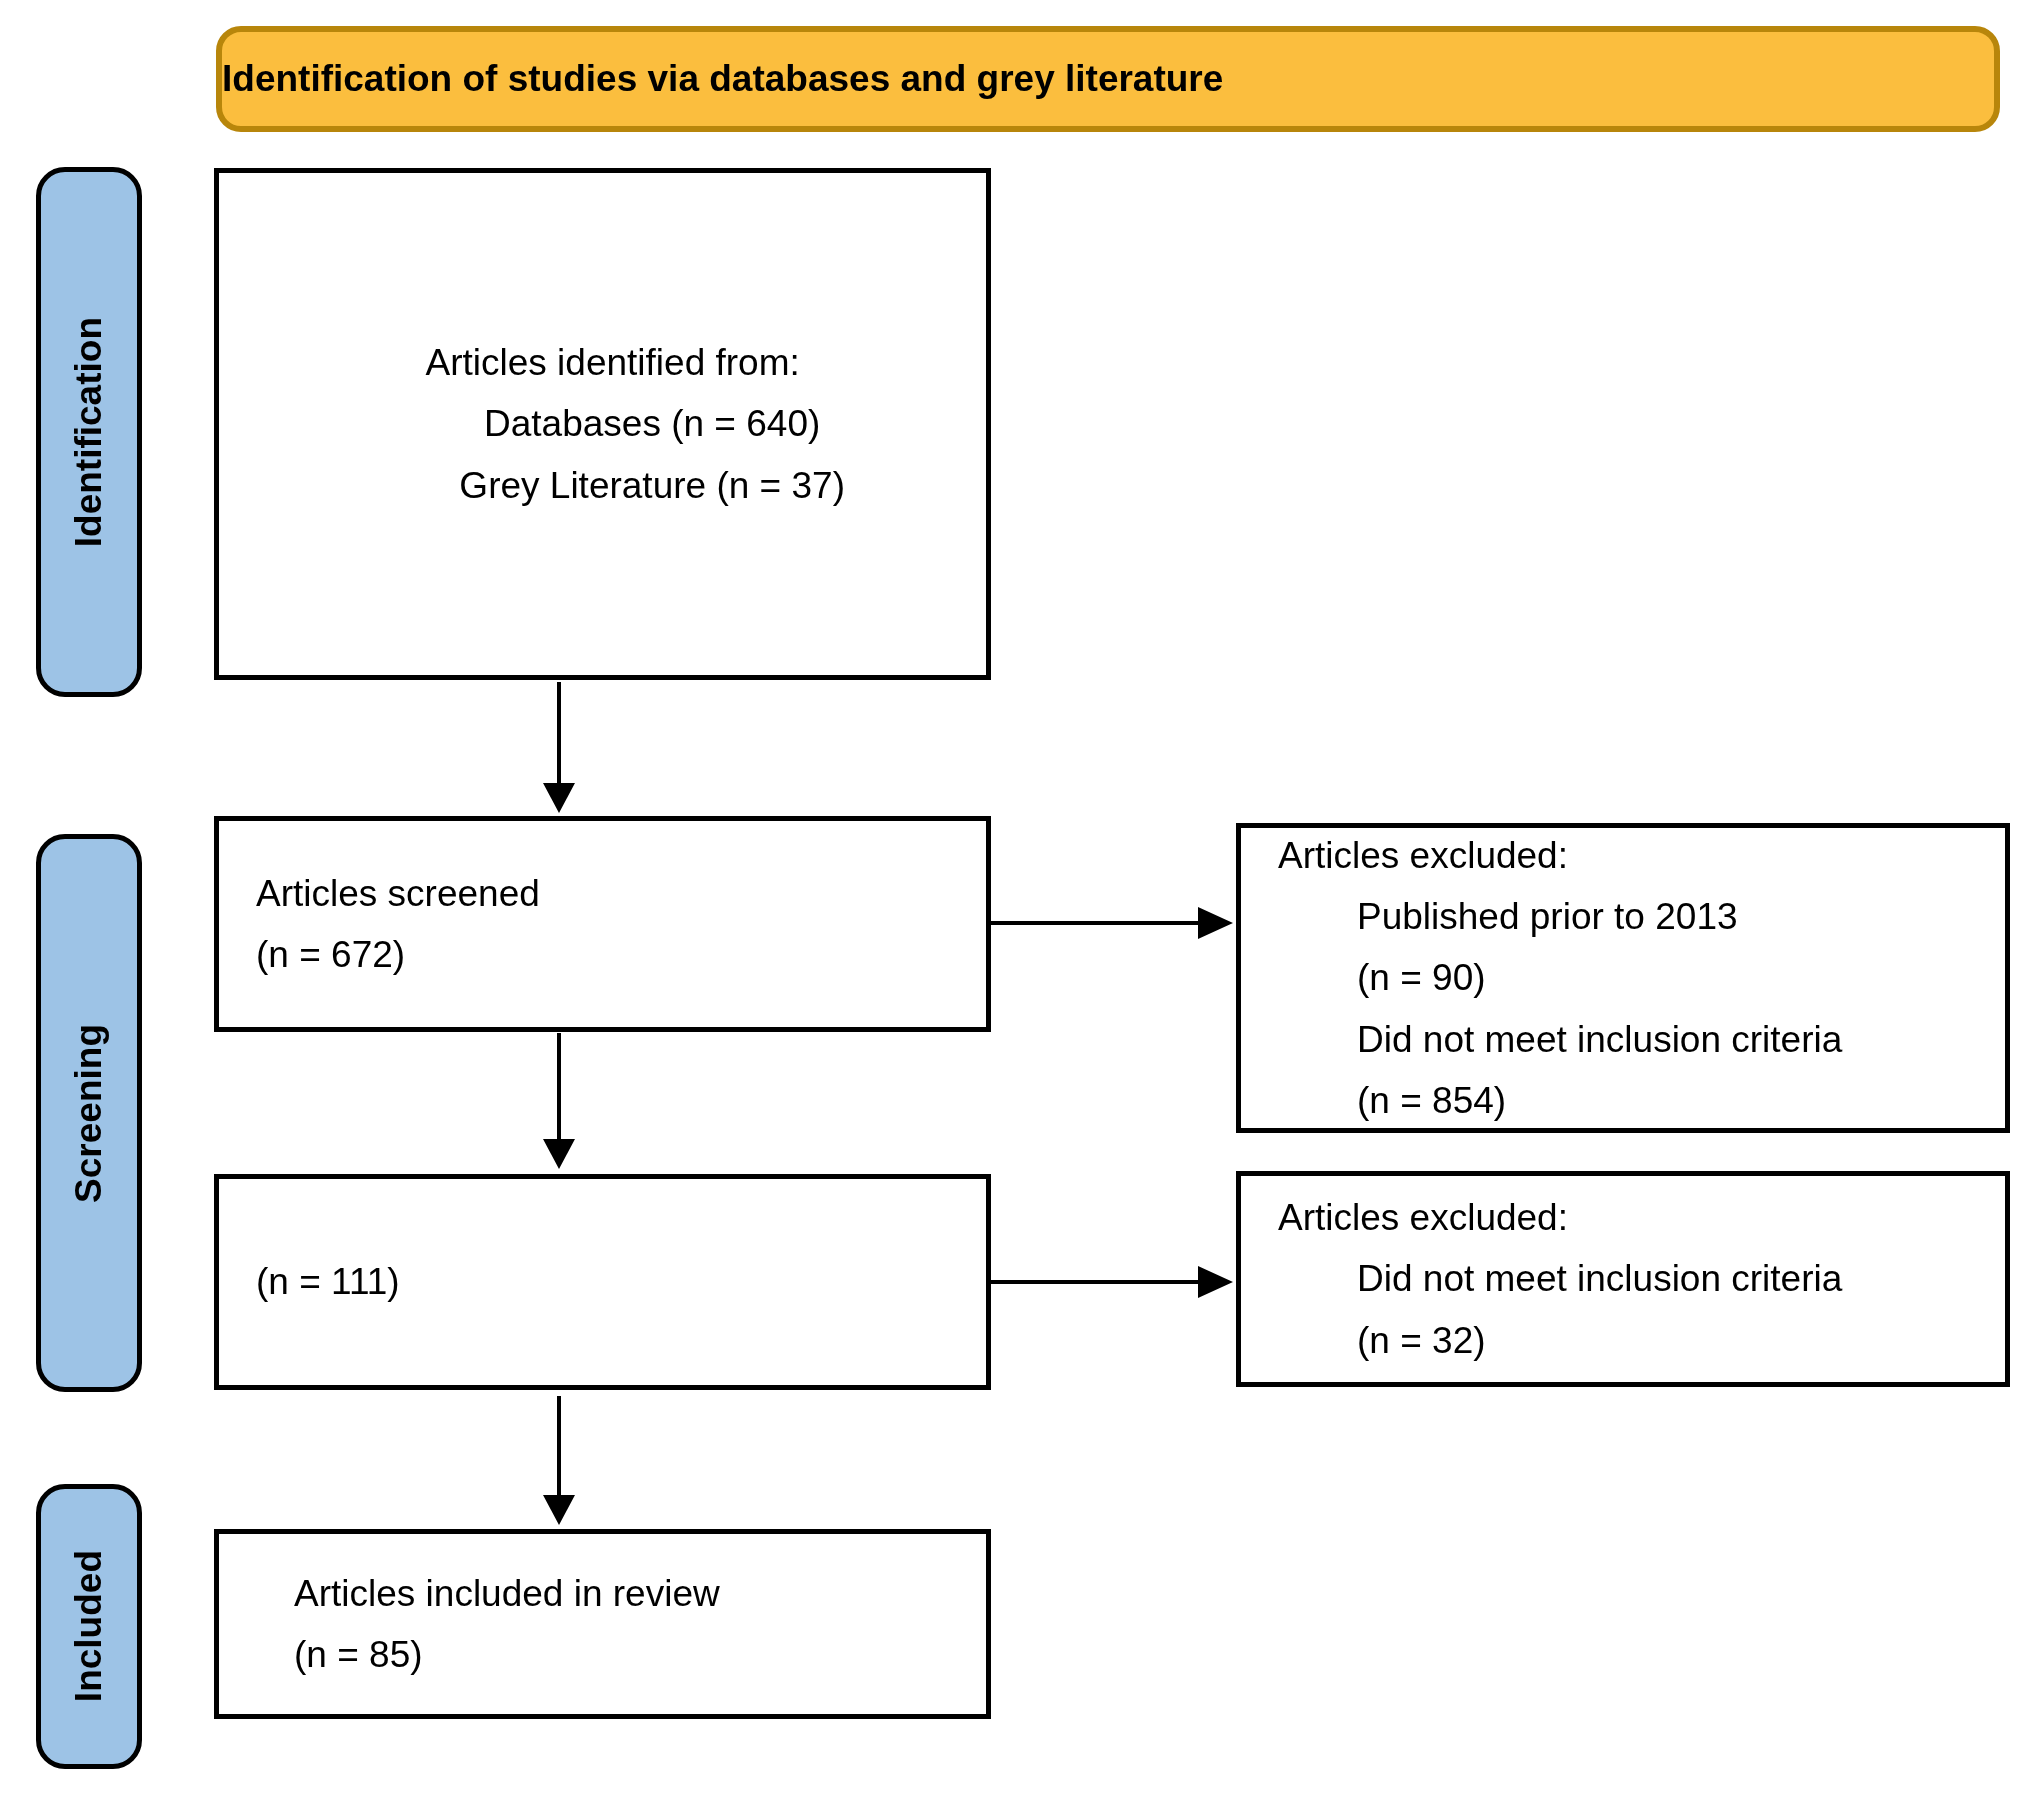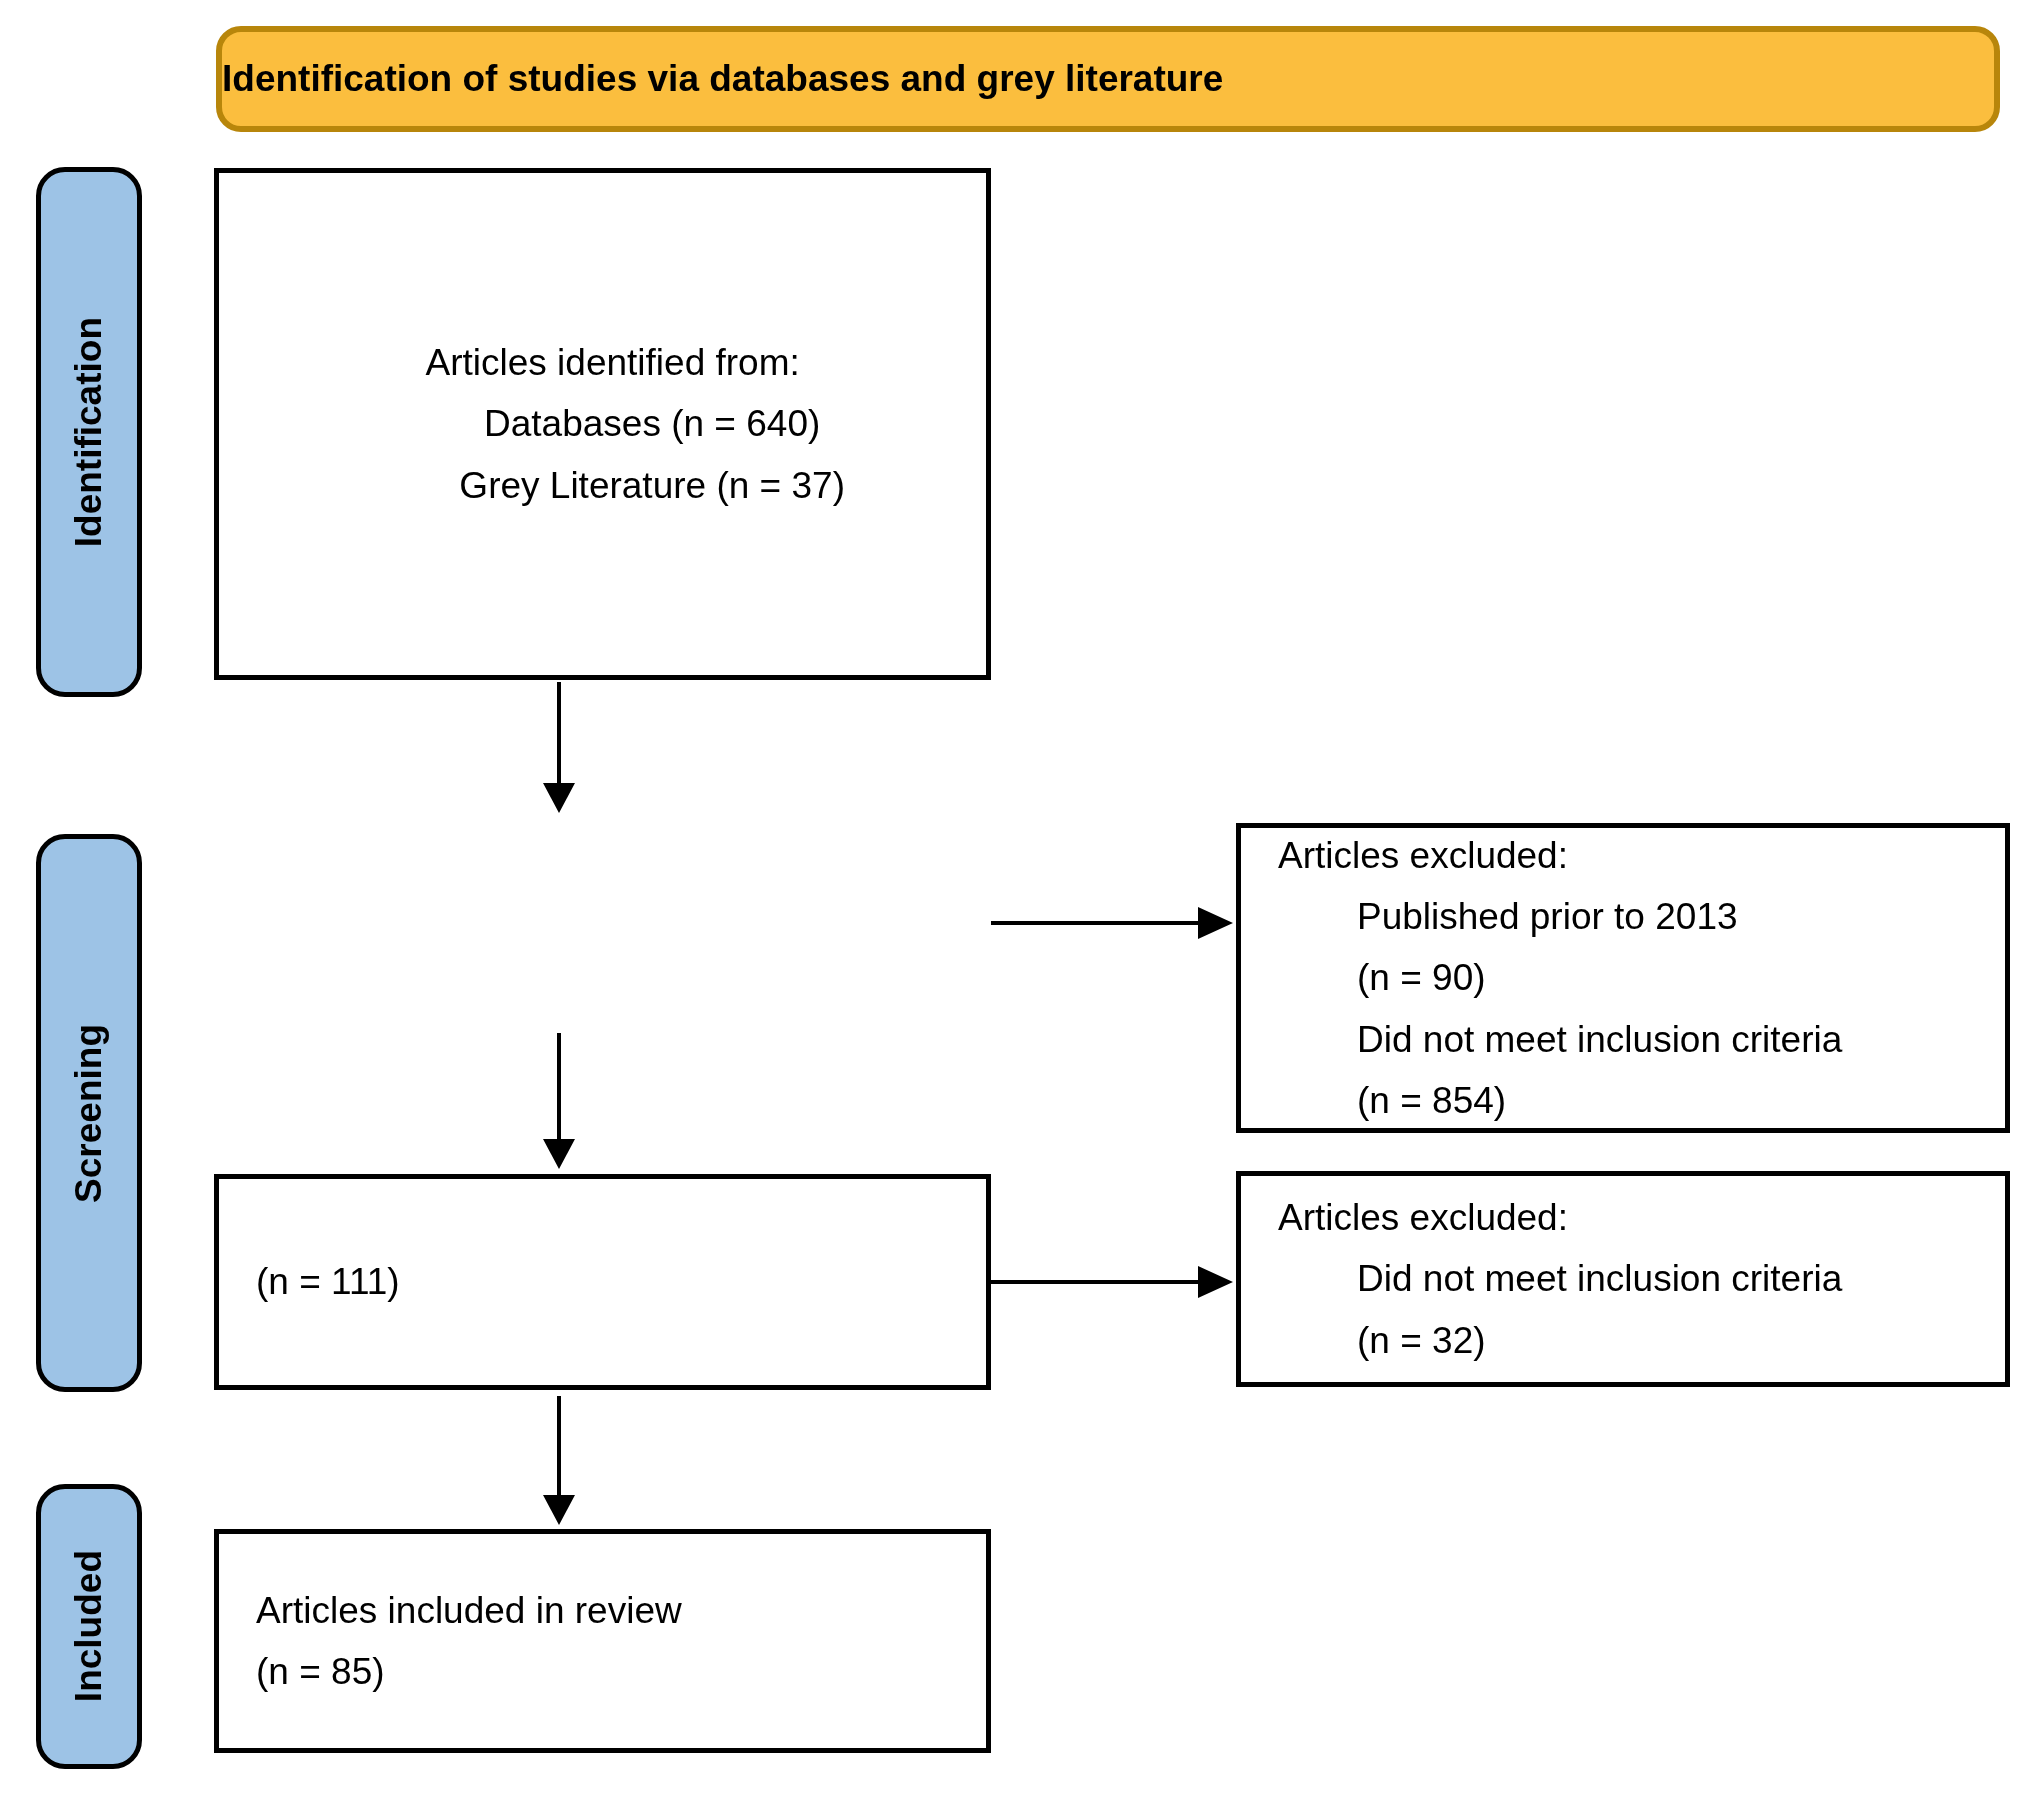--- a/index.html
+++ b/index.html
@@ -58,21 +58,21 @@
     display:flex; flex-direction:column; justify-content:center;
     height:100%;
     padding-left:37px; padding-right:16.7px;
     font-size:37px; line-height:1.65;
   }
   .pbox .indent { padding-left:79px; }
 
   #box-identified { left:214px; top:168px;  width:777px; height:512px;text-align:center; }
   #box-screened   { left:214px; top:816px; width:777px; height:216px; }
   #box-assessed   { left:214px; top:1174px; width:777px; height:216px; }
-  #box-included   { left:214px; top:1529px; width:777px; height:224px; }
+  #box-included   { left:214px; top:1529px; width:777px; height:190px;padding-left:38px; }
 
   #box-excluded-1 { left:1236px; top:823px; width:774px; height:310px; }
   #box-excluded-2 { left:1236px; top:1171px; width:774px; height:216px; }
 
   
   .varrow { position:absolute; width:32px; }
   .varrow .stem {
     position:absolute; left:13.7px; top:0;
     width:4.8px; background:#000000;
   }
@@ -127,20 +127,26 @@
   </div>
 
   <div class="pbox" id="box-identified">
     <div class="box-text">
       <div>Articles identified from:</div>
       <div class="indent">Databases (n = 640)</div>
       <div class="indent">Grey Literature (n = 37)</div>
     </div>
   </div>
 
+  <div class="pbox" id="box-screened">
+    <div class="box-text">
+      <div>Articles screened</div>
+      <div>(n = 672)</div>
+    </div>
+  </div>
 
   <div class="pbox" id="box-assessed">
     <div class="box-text">
       <div>(n = 111)</div>
     </div>
   </div>
 
   <div class="pbox" id="box-included">
     <div class="box-text">
       <div>Articles included in review</div>

